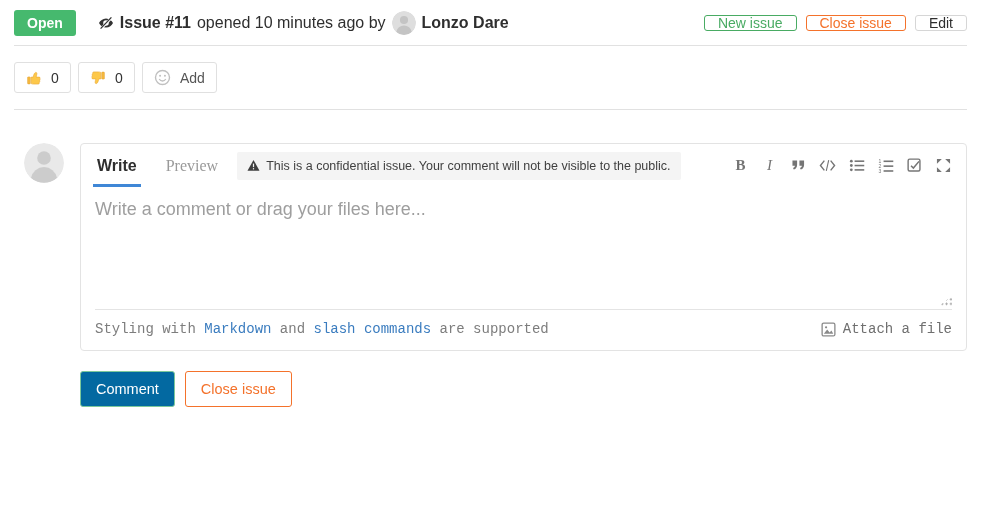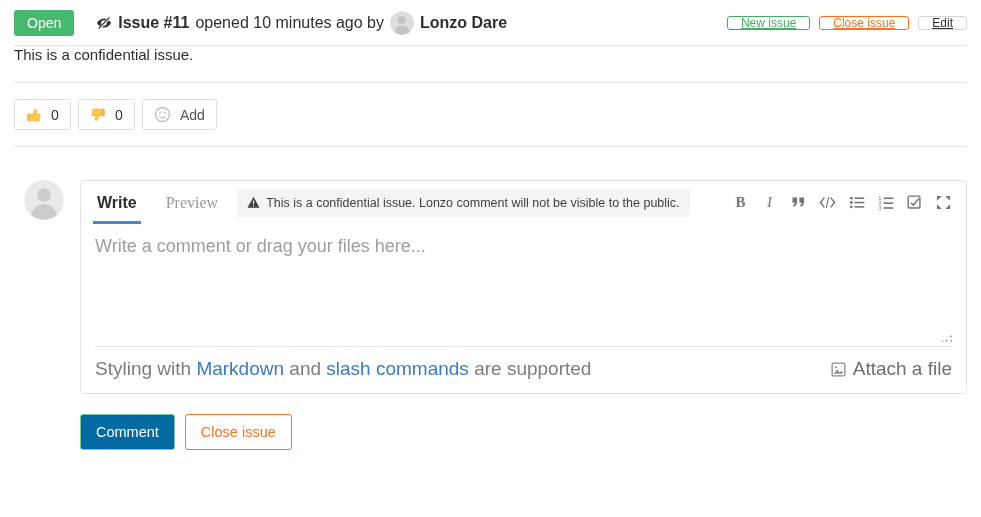--- a/index.html
+++ b/index.html
@@ -2,26 +2,26 @@
 <html><head>
 <meta charset="utf-8">
 <style>
   * { box-sizing: border-box; }
   html, body { margin:0; padding:0; width:981px; height:517px; background:#fff; overflow:hidden; }
   body { font-family:"Liberation Sans", sans-serif; color:#2e2e2e; }
   .page { padding:0 14px; }
 
   
   .topbar { display:flex; align-items:center; padding:10px 0 9px; border-bottom:1px solid #e1e1e1; }
-  .status-badge { background:#46b96e; color:#fff; font-size:14px; padding:6px 13px; border-radius:3px; line-height:1; }
+  .status-badge { background:#46b96e; color:#fff; font-size:14px; padding:6px 13px; border-radius:3px; line-height:1;font-weight:bold; }
   .meta { display:flex; align-items:center; margin-left:22px; font-size:16px; color:#2e2e2e; gap:6px; }
   .meta b { font-weight:700; }
   .avatar-sm { width:24px; height:24px; border-radius:50%; overflow:hidden; flex:0 0 auto; }
   .top-actions { margin-left:auto; display:flex; gap:9px; }
-  .btn { font-family:inherit; font-size:12px; line-height:1; padding:0 13px; border-radius:3px; background:#fff; border:1px solid #d6d6d6; cursor:pointer;text-decoration:underline; }
+  .btn { font-family:inherit; font-size:14px; line-height:1; padding:0 13px; border-radius:3px; background:#fff; border:1px solid #d6d6d6; cursor:pointer; }
   .btn-green { color:#49ab63; border-color:#49ab63; }
   .btn-orange { color:#f4722b; border-color:#f4722b; }
   .btn-plain { color:#2e2e2e; border-color:#d6d6d6; }
 
   
   .issue-title { font-size:27px; font-weight:700; margin:17px 0 9px; }
   .issue-desc { font-size:15px; margin:0; padding-bottom:19px; border-bottom:1px solid #e1e1e1; }
 
   
   .awards { display:flex; align-items:center; gap:7px; padding:16px 0; border-bottom:1px solid #e1e1e1; }
@@ -45,21 +45,21 @@
   .tool.b { font-weight:700; font-family:"Liberation Serif", serif; }
   .tool.i { font-style:italic; font-family:"Liberation Serif", serif; }
 
   .editor-wrap { position:relative; margin:0 14px; border-bottom:1px solid #e4e4e4; }
   .editor { display:block; width:100%; height:122px; border:none; outline:none; resize:none; padding:12px 0 0; font-family:inherit; font-size:18px; color:#2e2e2e; background:transparent; }
   .editor::placeholder { color:#9e9e9e; opacity:1; }
   .resize-handle { position:absolute; right:0; bottom:3px; width:13px; height:10px;
     background-image:radial-gradient(#a8a8a8 1px, transparent 1.2px); background-size:4.4px 4.6px; background-position:1px 1px;
     clip-path:polygon(100% 0, 100% 100%, 0 100%); cursor:nwse-resize; }
 
-  .box-footer { display:flex; align-items:flex-start; padding:11px 14px 13px; font-size:19px; color:#7d7d7d; }
+  .box-footer { display:flex; align-items:flex-start; padding:11px 14px 13px; font-size:14px; color:#7d7d7d;font-family:Liberation Mono, monospace; }
   .box-footer a { color:#3a7cbf; text-decoration:none; cursor:pointer; }
   .attach { margin-left:auto; display:flex; align-items:center; gap:7px; color:#6f6f6f; cursor:pointer; }
 
   .actions { display:flex; gap:10px; margin-top:20px; }
   .btn-comment { background:#0369a1; border:1px solid #7cc89b; color:#fff; font-size:14.5px; padding:9px 15px; border-radius:3px; font-family:inherit; cursor:default; }
   .btn-close2 { background:#fff; border:1px solid #f4722b; color:#f4722b; font-size:14.5px; padding:9px 15px; border-radius:3px; font-family:inherit; cursor:pointer; }
 
   svg { display:block; }
 </style>
 </head>
@@ -88,21 +88,20 @@
       </span>
       <b>Lonzo Dare</b>
     </span>
     <span class="top-actions">
       <button class="btn btn-green">New issue</button>
       <button class="btn btn-orange">Close issue</button>
       <button class="btn btn-plain">Edit</button>
     </span>
   </div>
 
-  <p class="issue-desc">This is a confidential issue.</p>
 
   <div class="awards">
     <button class="award-btn">
       <span>
         <svg width="16" height="16" viewBox="0 0 16 16">
           <path fill="#fdc84a" stroke="#eaa836" stroke-width="0.6" d="M5.2 7.1h2c.1-1 .4-2 .9-3 .4-.9 1-1.7 1.8-1.7.6 0 1 .5 1 1.2 0 1-.4 2.2-.7 3.5h2.9c.6 0 1 .4 1 1 0 .4-.2.7-.5.9.3.2.5.5.5.9s-.3.8-.6.9c.2.2.3.5.3.8 0 .5-.3.8-.7.9.1.2.2.4.2.6 0 .6-.5 1-1.1 1H7.6c-.9 0-1.7-.2-2.4-.5z"></path>
           <rect x="1.6" y="6.9" width="2.7" height="7" rx="0.6" fill="#f6b93f" stroke="#e09e2f" stroke-width="0.5"></rect>
         </svg>
       </span>
       <span class="cnt">0</span>
@@ -145,21 +144,21 @@
           <span class="tab tab-write">Write</span>
           <span class="tab tab-preview">Preview</span>
           <span class="warning-pill">
             <span>
               <svg width="13" height="13" viewBox="0 0 16 16">
                 <path d="M8 1.2 15.4 14.5H.6z" fill="#3f3f3f"></path>
                 <rect x="7.25" y="5.6" width="1.5" height="4.4" fill="#f4f4f4"></rect>
                 <rect x="7.25" y="11.2" width="1.5" height="1.6" fill="#f4f4f4"></rect>
               </svg>
             </span>
-            <span>This is a confidential issue. Lonzo comment will not be visible to the public.</span>
+            <span>This is a confidential issue. Your comment will not be visible to the public.</span>
           </span>
           <span class="toolbar">
             <span class="tool b">B</span>
             <span class="tool i">I</span>
             <span class="tool">
               <svg width="15" height="13" viewBox="0 0 16 14" fill="#757575">
                 <path d="M1.5 1.5h5v4.6c0 2.8-1.2 4.4-3.6 5.2l-.8-1.6c1.5-.6 2-1.4 2-2.4H1.5z"></path>
                 <path d="M9 1.5h5v4.6c0 2.8-1.2 4.4-3.6 5.2l-.8-1.6c1.5-.6 2-1.4 2-2.4H9z"></path>
               </svg>
             </span>

